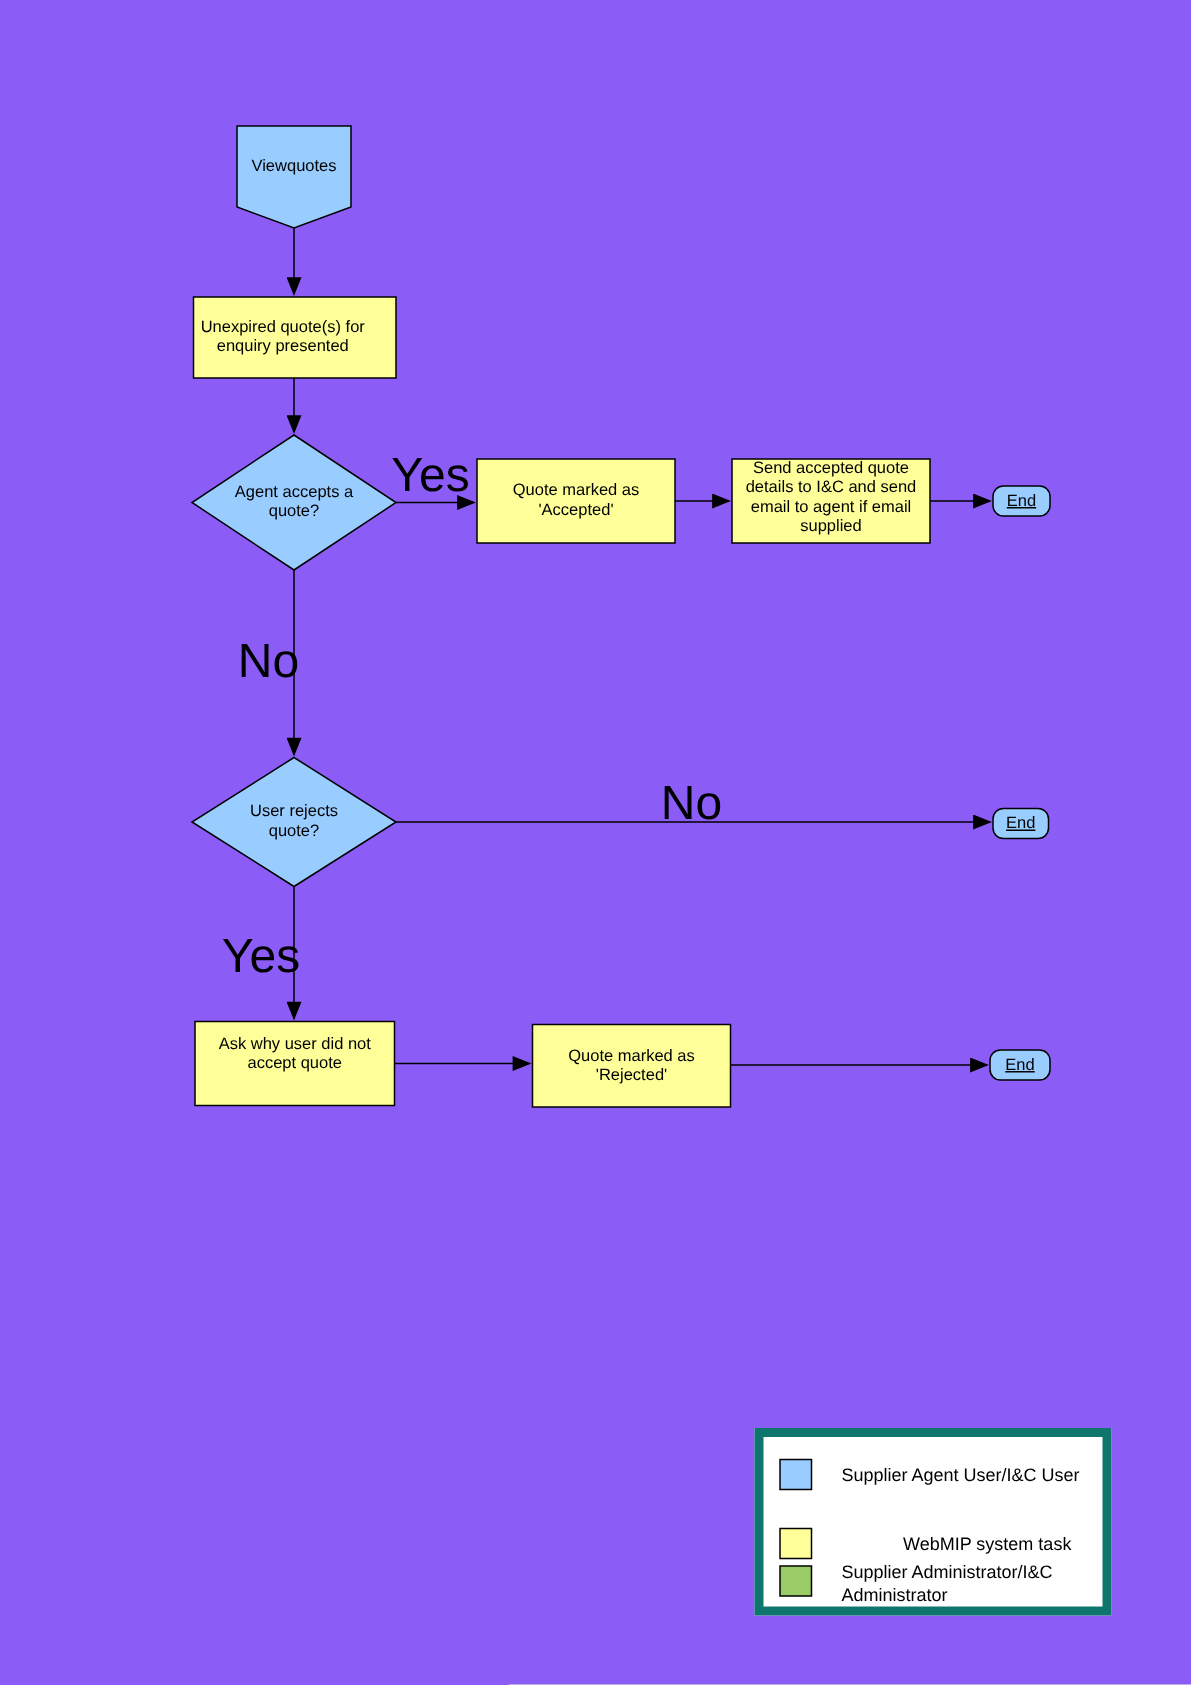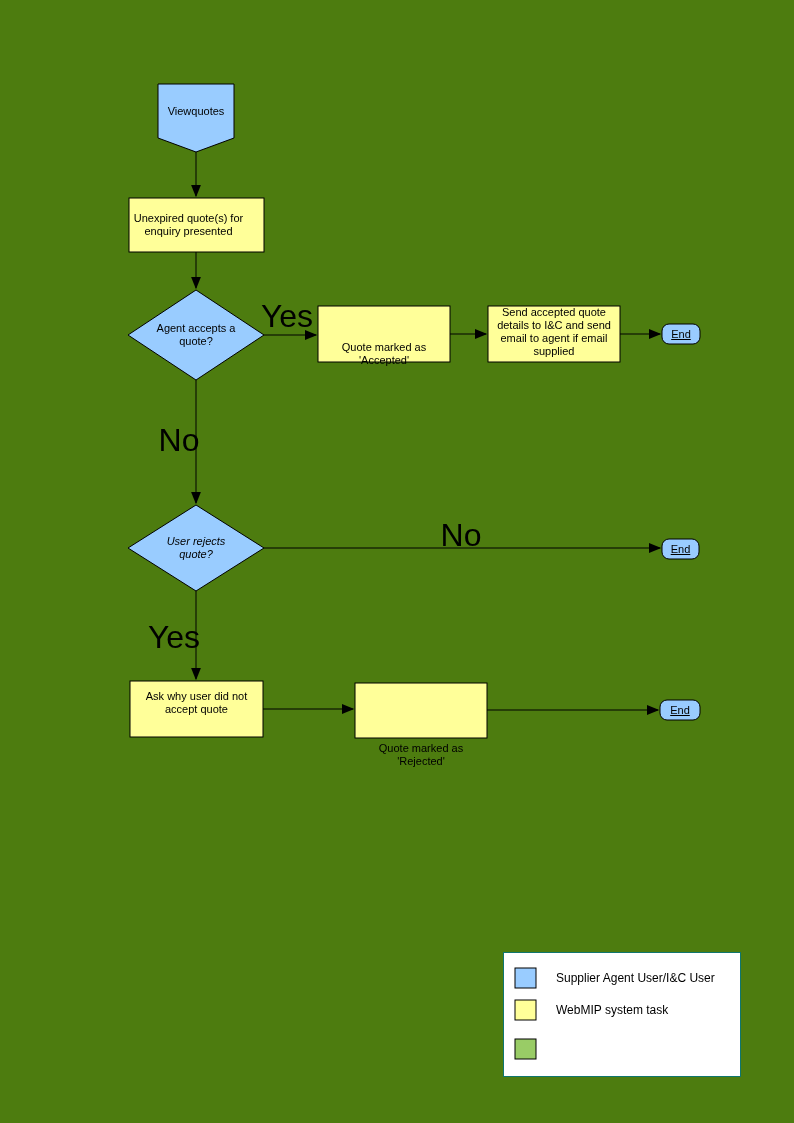--- a/index.html
+++ b/index.html
@@ -1,19 +1,19 @@
 <!DOCTYPE html>
 <html><head>
 <meta charset="utf-8">
 <style>
   html,body{margin:0;padding:0;background:#e8e8e8;}
   .page{
     position:relative;
     width:794px;height:1123px;
-    background:#4d7c0f;
+    background:#8b5cf6;
     margin:0 auto;
     font-family:"Liberation Sans","DejaVu Sans",sans-serif;
     color:#000;
     overflow:hidden;
   }
   .layer{position:absolute;left:0;top:0;}
   .node-label{
     position:absolute;
     display:flex;align-items:center;justify-content:center;
     text-align:center;
@@ -24,21 +24,21 @@
   .edge-label{
     position:absolute;
     font-size:32px;line-height:26px;
     display:flex;align-items:center;justify-content:center;
     pointer-events:none;
   }
   .end-label{font-size:11px;text-decoration:underline;}
   .legend{
     position:absolute;left:503px;top:952px;
     width:238px;height:125px;
-    border:1px solid #0f766e;
+    border:6px solid #0f766e;
     background:#fff;
     box-sizing:border-box;
     padding-left:16px;
   }
   .legend-row{position:absolute;left:10px;display:flex;align-items:flex-start;}
   .legend-row .swatch-svg{flex:0 0 auto;display:block;}
   .legend-label{
     margin-left:19px;
     font-size:12px;line-height:15px;
     width:188px;
@@ -85,57 +85,58 @@
       <rect x="660" y="700" width="40" height="20" rx="7" fill="#99CCFF"></rect>
     </g>
   </svg>
 
   <div class="node-label" style="left:158px;top:84px;width:76px;height:54px;">Viewquotes</div>
 
   <div class="node-label" style="left:124px;top:198px;width:129px;height:54px;">Unexpired quote(s) for enquiry presented</div>
 
   <div class="node-label" style="left:146px;top:292px;width:100px;height:86px;">Agent accepts a quote?</div>
 
-  <div class="node-label" style="left:326px;top:306px;width:116px;height:56px;margin-top:20px;">Quote marked as 'Accepted'</div>
+  <div class="node-label" style="left:326px;top:306px;width:116px;height:56px;">Quote marked as 'Accepted'</div>
 
   <div class="node-label" style="left:491px;top:306px;width:126px;height:52px;">Send accepted quote details to I&amp;C and send email to agent if email supplied</div>
 
   <div class="node-label end-label" style="left:662px;top:324px;width:38px;height:20px;">End</div>
 
-  <div class="node-label" style="left:151px;top:505px;width:90px;height:86px;font-style:italic;">User rejects quote?</div>
+  <div class="node-label" style="left:151px;top:505px;width:90px;height:86px;">User rejects quote?</div>
 
   <div class="node-label end-label" style="left:662px;top:539px;width:37px;height:20px;">End</div>
 
   <div class="node-label" style="left:133px;top:681px;width:127px;height:44px;">Ask why user did not accept quote</div>
 
-  <div class="node-label" style="left:363px;top:683px;width:116px;height:55px;margin-top:44px;">Quote marked as 'Rejected'</div>
+  <div class="node-label" style="left:363px;top:683px;width:116px;height:55px;">Quote marked as 'Rejected'</div>
 
   <div class="node-label end-label" style="left:660px;top:700px;width:40px;height:20px;">End</div>
 
   <div class="edge-label" style="left:262px;top:302px;width:50px;height:28px;">Yes</div>
 
   <div class="edge-label" style="left:158px;top:426px;width:42px;height:28px;">No</div>
 
   <div class="edge-label" style="left:438px;top:521px;width:46px;height:28px;">No</div>
 
   <div class="edge-label" style="left:148px;top:623px;width:52px;height:28px;">Yes</div>
 
   <div class="legend">
     <div class="legend-row" style="top:14px;">
       <svg class="swatch-svg" width="23" height="22">
         <rect x="1" y="1" width="21" height="20" stroke="#000" stroke-width="1" fill="#99CCFF"></rect>
       </svg>
       <span class="legend-label">Supplier Agent User/I&amp;C User</span>
     </div>
-    <div class="legend-row" style="top:46px;">
+    <div class="legend-row" style="top:60px;gap:41px;">
       <svg class="swatch-svg" width="23" height="22">
         <rect x="1" y="1" width="21" height="20" stroke="#000" stroke-width="1" fill="#FFFF99"></rect>
       </svg>
       <span class="legend-label">WebMIP system task</span>
     </div>
     <div class="legend-row tall" style="top:85px;">
       <svg class="swatch-svg" width="23" height="22">
         <rect x="1" y="1" width="21" height="20" stroke="#000" stroke-width="1" fill="#99CC66"></rect>
       </svg>
+      <span class="legend-label">Supplier Administrator/I&amp;C Administrator</span>
     </div>
   </div>
 
 </div>
 
 </body></html>

